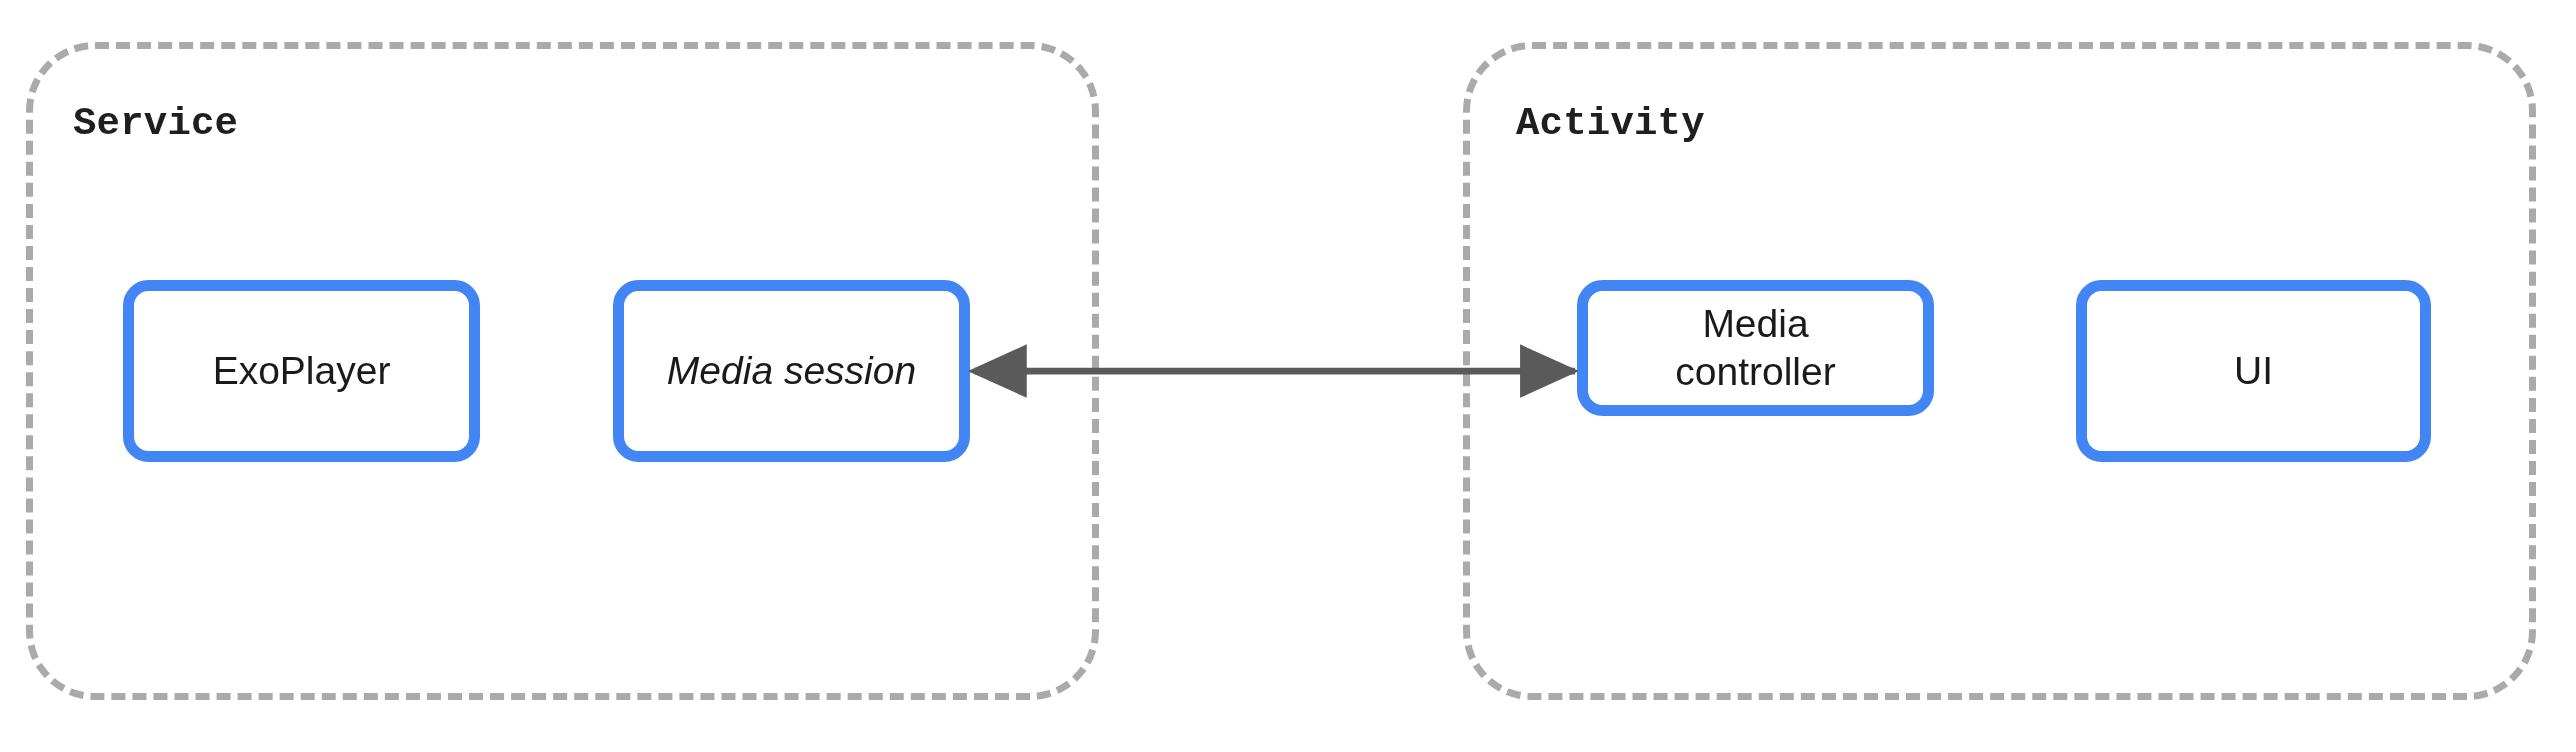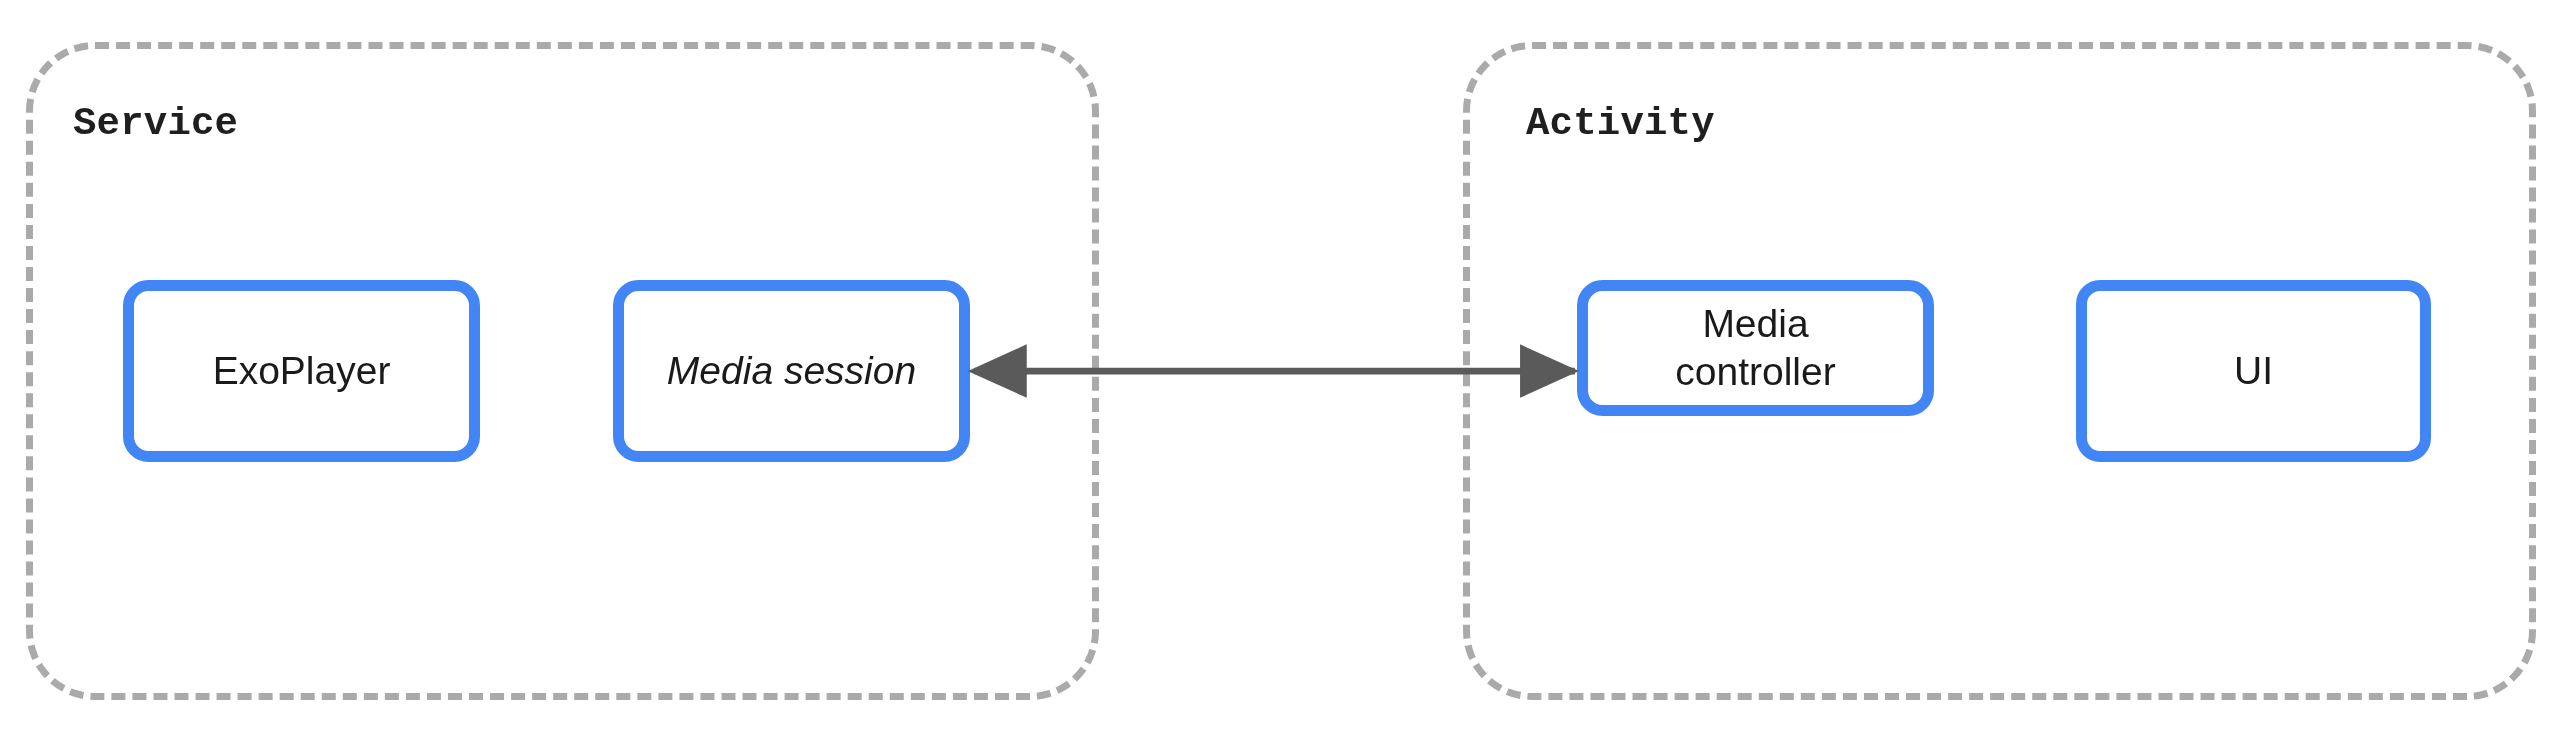--- a/index.html
+++ b/index.html
@@ -74,28 +74,28 @@
 
   <div class="node-box" style="left:123px; top:280px; width:357px; height:182px;">
     <span class="node-label">ExoPlayer</span>
   </div>
 
   <div class="node-box" style="left:613px; top:280px; width:357px; height:182px;font-style:italic;">
     <span class="node-label">Media session</span>
   </div>
 
   <div class="container-box" style="left:1463px; top:42px; width:1073px; height:658px;"></div>
-  <div class="container-label" style="left:1516px; top:105px;margin-left:10px;">Activity</div>
+  <div class="container-label" style="left:1516px; top:105px;">Activity</div>
 
   <div class="node-box" style="left:1577px; top:280px; width:357px; height:136px;">
     <span class="node-label">Media
 controller</span>
   </div>
 
-  <div class="node-box" style="left:2076px; top:280px; width:355px; height:182px;border-radius:24px;">
+  <div class="node-box" style="left:2076px; top:280px; width:355px; height:182px;">
     <span class="node-label">UI</span>
   </div>
 
   <svg class="connector" viewBox="0 0 2630 768" width="2576" height="752" xmlns="http://www.w3.org/2000/svg">
     <defs>
       <marker id="arrow-end" markerWidth="9" markerHeight="9" refX="8" refY="4.5" orient="auto" markerUnits="strokeWidth">
         <path d="M0,0.6 L8.6,4.5 L0,8.4 z" fill="#5a5a5a"></path>
       </marker>
       <marker id="arrow-start" markerWidth="9" markerHeight="9" refX="1" refY="4.5" orient="auto" markerUnits="strokeWidth">
         <path d="M8.6,0.6 L0,4.5 L8.6,8.4 z" fill="#5a5a5a"></path>

